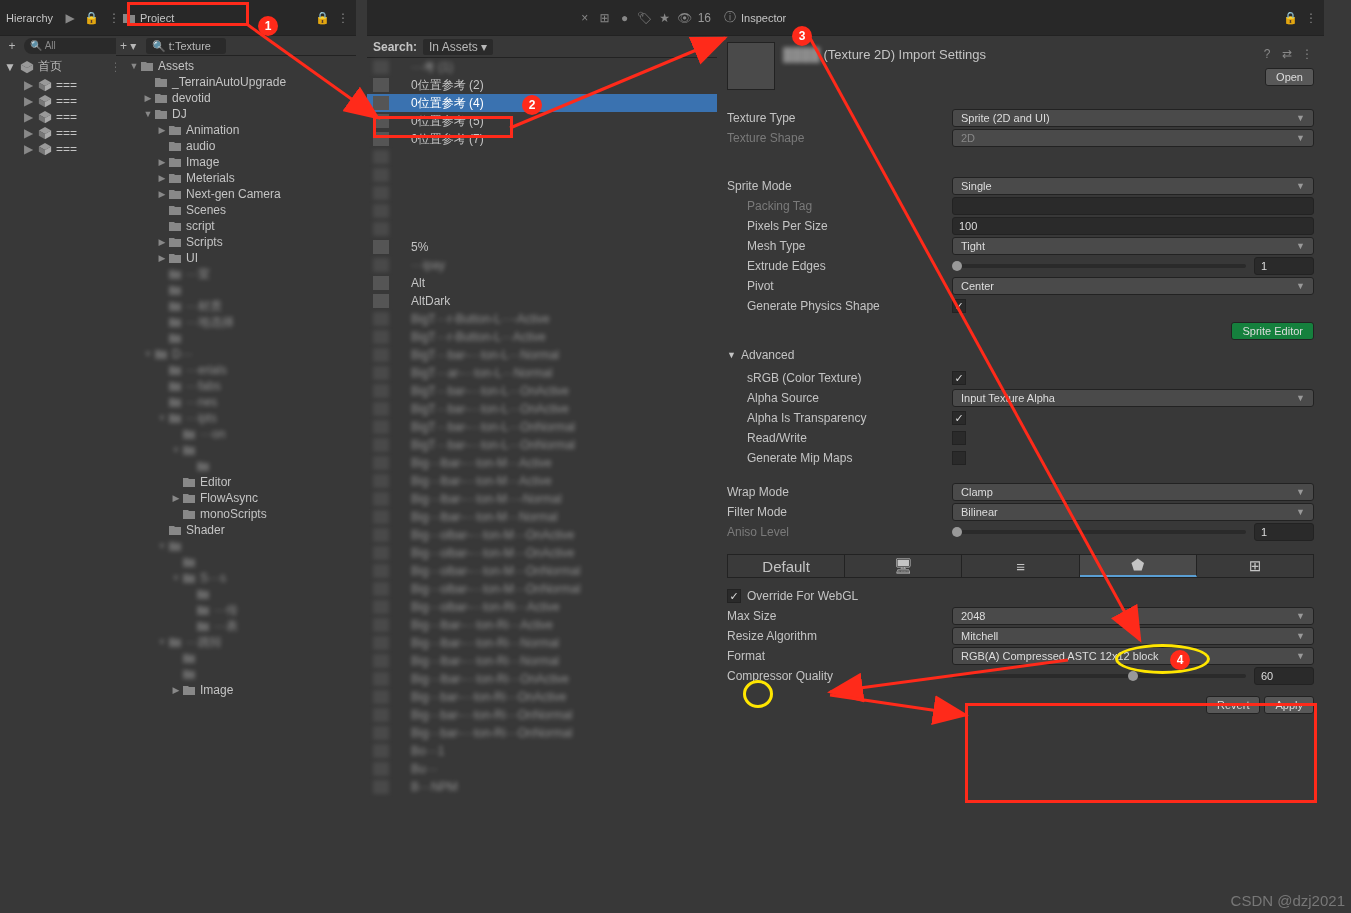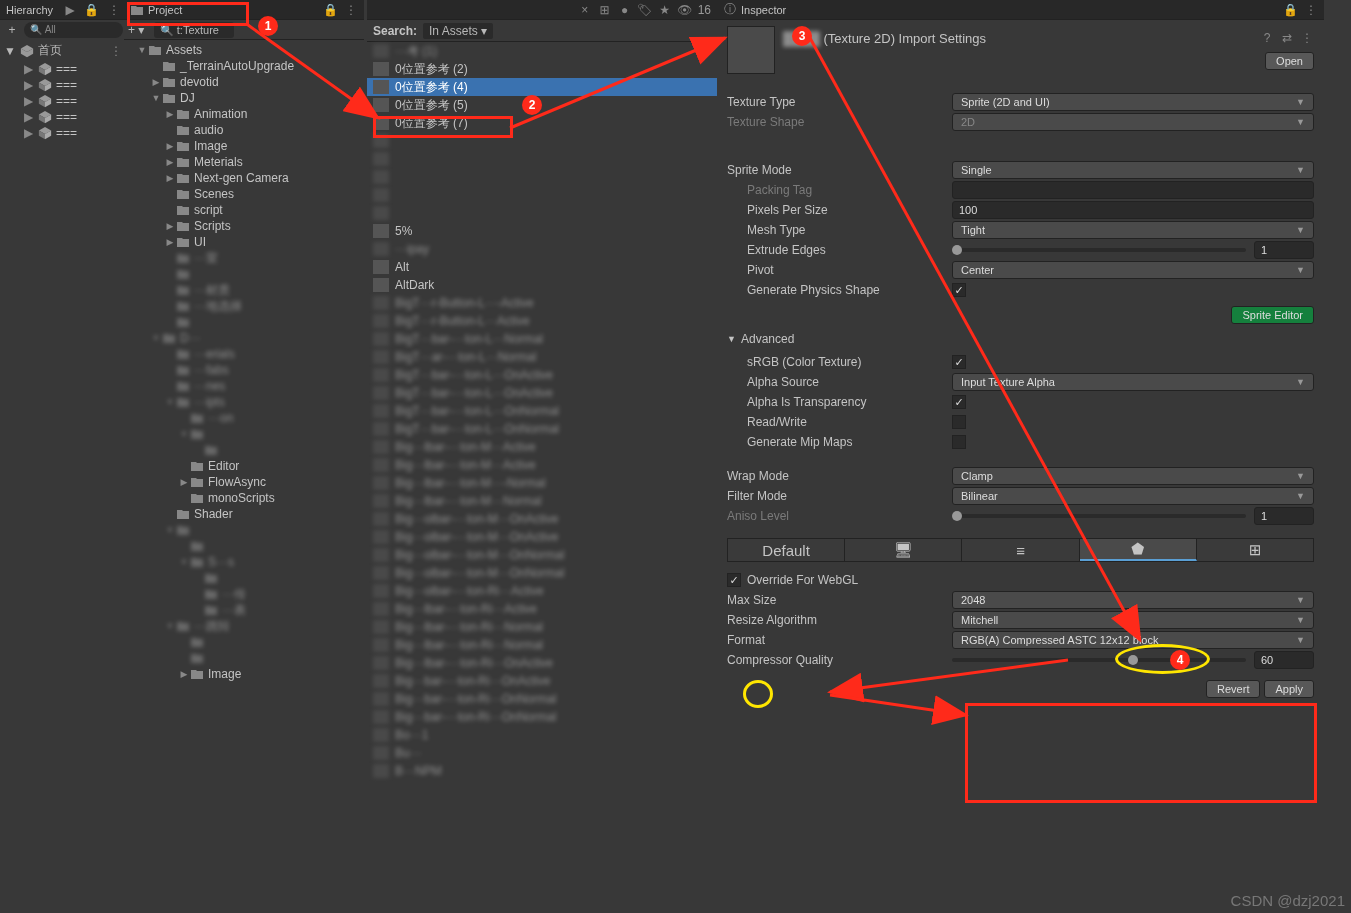--- a/index.html
+++ b/index.html
@@ -1,25 +1,25 @@
 <!DOCTYPE html>
 <html><head>
 <meta charset="utf-8">
 <style>
 * { box-sizing: border-box; margin: 0; padding: 0; font-family: Arial, sans-serif; }
 body { background: #383838; color: #b8b8b8; font-size: 12px; overflow: hidden; width: 1351px; height: 913px; position: relative; }
 .panel { background: #383838; }
-.tab-header { background: #282828; height: 20px; display: flex; align-items: center; padding: 0 6px; border-bottom: 1px solid #222; }
+.tab-header { background: #282828; height: 36px; display: flex; align-items: center; padding: 0 6px; border-bottom: 1px solid #222; }
 .tab-header .title { color: #c4c4c4; font-size: 11px; }
 .tab-header .icons { margin-left: auto; display: flex; gap: 8px; }
 .icon { display: inline-flex; width: 14px; height: 14px; align-items: center; justify-content: center; color: #888; font-size: 12px; }
 
 
 #col-hierarchy { position: absolute; left: 0; top: 0; width: 127px; height: 890px; }
-#col-project-tree { position: absolute; left: 124px; top: 0; width: 240px; height: 890px; }
+#col-project-tree { position: absolute; left: 116px; top: 0; width: 240px; height: 890px; }
 #col-project-list { position: absolute; left: 367px; top: 0; width: 350px; height: 890px; }
 #col-inspector { position: absolute; left: 717px; top: 0; width: 607px; height: 890px; }
 
 
 #col-hierarchy .tab-header { justify-content: space-between; }
 .hierarchy-toolbar { background: #383838; height: 20px; display: flex; align-items: center; padding: 0 4px; gap: 4px; }
 .hierarchy-toolbar .plus { width: 16px; text-align: center; }
 .hierarchy-toolbar .search { flex: 1; background: #2a2a2a; border-radius: 10px; height: 16px; padding: 0 6px; font-size: 10px; line-height: 16px; color: #888; }
 .hierarchy-root { padding: 2px 4px; display: flex; align-items: center; gap: 4px; }
 .hierarchy-root .unity-icon { width: 14px; height: 14px; }
@@ -36,21 +36,21 @@
 .tree-item { display: flex; align-items: center; height: 16px; padding-right: 4px; color: #c4c4c4; white-space: nowrap; }
 .tree-item .arrow { width: 12px; text-align: center; color: #888; font-size: 9px; }
 .tree-item .folder { width: 14px; height: 12px; margin-right: 4px; }
 .depth-1 { padding-left: 12px; } .depth-2 { padding-left: 26px; } .depth-3 { padding-left: 40px; } .depth-4 { padding-left: 54px; } .depth-5 { padding-left: 68px; }
 .pixelate { filter: blur(2px); opacity: 0.6; }
 
 
 .search-header { background: #383838; height: 22px; display: flex; align-items: center; padding: 0 6px; gap: 6px; border-bottom: 1px solid #222; }
 .search-header .lbl { color: #c4c4c4; font-weight: bold; }
 .search-header .scope { background: #2a2a2a; padding: 1px 6px; border-radius: 2px; color: #b8b8b8; }
-.result-row { display: flex; align-items: center; height: 18px; padding: 0 6px; gap: 6px; color: #c4c4c4; }
+.result-row { display: flex; align-items: center; height: 18px; padding: 0 6px; gap: 22px; color: #c4c4c4; }
 .result-row.selected { background: #3a72b0; color: #fff; }
 .thumb { width: 16px; height: 14px; background: #555; flex-shrink: 0; }
 
 
 .inspector-header { padding: 6px 10px; display: flex; align-items: center; gap: 8px; }
 .inspector-header .preview { width: 48px; height: 48px; background: #4a4a4a; border: 1px solid #222; }
 .inspector-header .name { font-size: 13px; color: #c4c4c4; }
 .open-btn { margin-left: auto; background: #585858; border: 1px solid #222; padding: 2px 10px; border-radius: 3px; color: #ddd; font-size: 11px; cursor: pointer; }
 
 .prop-group { padding: 2px 10px; }

